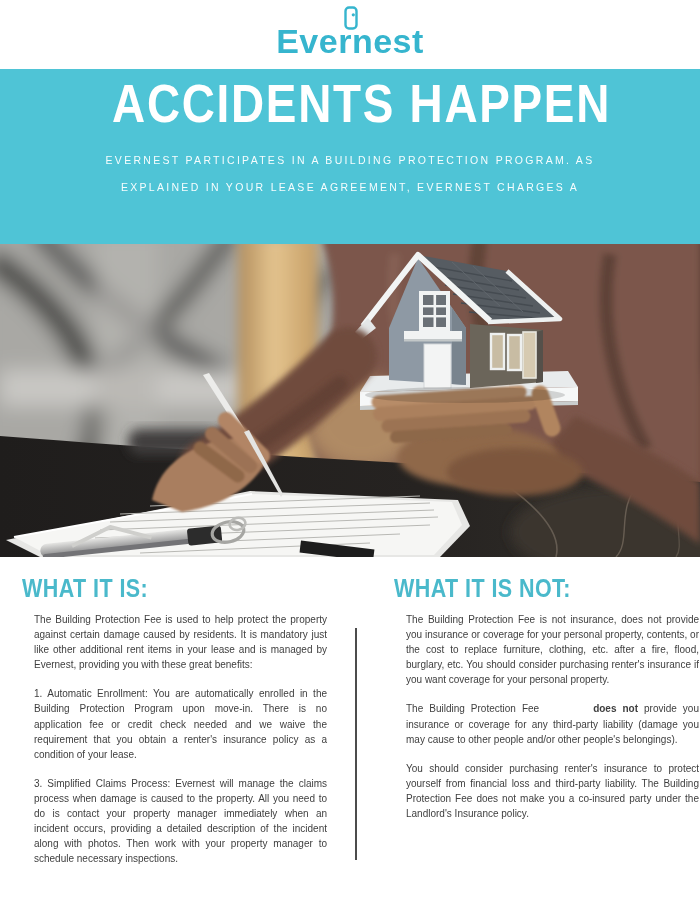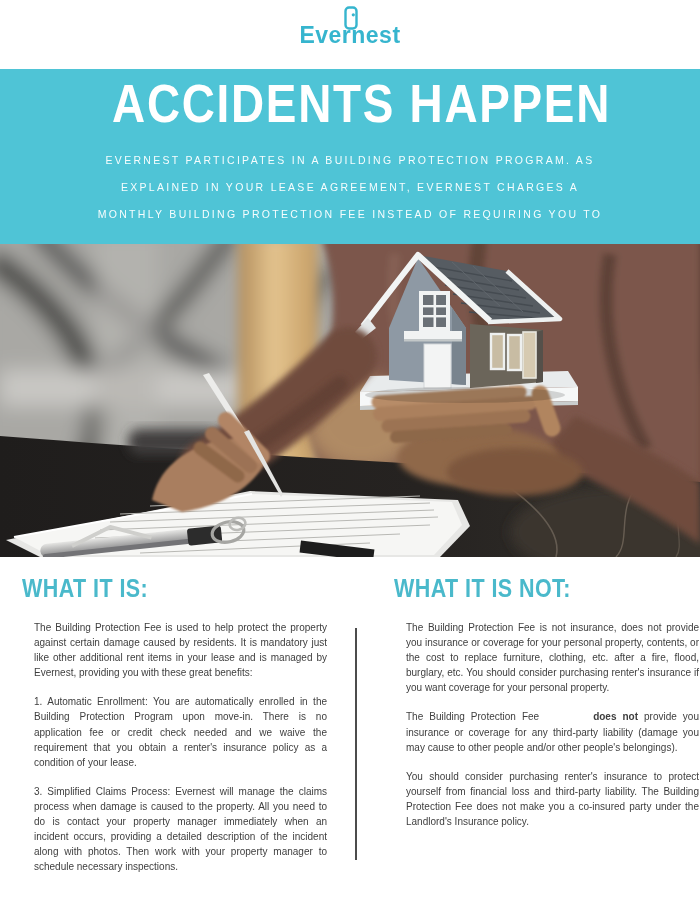--- a/index.html
+++ b/index.html
@@ -2,42 +2,42 @@
 <html><head>
 <meta charset="utf-8">
 <style>
   html,body{margin:0;padding:0;background:#ffffff;}
   .page{position:relative;width:700px;height:906px;background:#ffffff;overflow:hidden;
         font-family:"Liberation Sans","DejaVu Sans",sans-serif;}
 
   
   .logo-area{position:absolute;top:0;left:0;width:700px;height:69px;background:#ffffff;}
   .logo{position:absolute;top:22px;left:0;width:100%;text-align:center;}
-  .logo-text{font-size:23px;font-weight:bold;color:#36b5ce;letter-spacing:.5px;}
+  .logo-text{font-size:34px;font-weight:bold;color:#36b5ce;letter-spacing:.5px;}
   .door-icon{position:absolute;top:-16px;left:calc(50% - 6px);}
 
   
   .banner{position:absolute;top:69px;left:0;width:700px;height:175px;background:#4fc4d6;}
   .banner-title{margin:7px 0 8px;text-align:center;line-height:1;padding-left:24px;}
   .banner-title span{display:inline-block;font-size:54px;font-weight:bold;color:#ffffff;
                      letter-spacing:2px;transform:scaleX(.85);transform-origin:center;}
   .banner-sub{margin-top:17px;}
   .banner-sub div{text-align:center;font-size:10.5px;letter-spacing:2.3px;line-height:27px;
                   color:#f6fdfe;font-weight:400;}
 
   
   .photo{position:absolute;top:244px;left:0;width:700px;height:313px;overflow:hidden;}
   .photo svg{display:block;}
 
   
   .content{position:absolute;top:557px;left:0;width:700px;height:349px;background:#ffffff;}
   .col-left{position:absolute;left:22px;top:19px;width:317px;}
   .col-right{position:absolute;left:394px;top:19px;width:317px;}
   .divider{position:absolute;left:355px;top:71px;width:2px;height:232px;background:#4c4c4c;}
-  h2{margin:0 0 19px;font-size:25px;line-height:1;color:#4ab9cb;}
+  h2{margin:0 0 11px;font-size:25px;line-height:1;color:#4ab9cb;}
   h2 span{display:inline-block;font-weight:bold;letter-spacing:.5px;
           transform:scaleX(.86);transform-origin:left center;white-space:nowrap;}
   .content p{margin:0 12px 14px;font-size:10px;line-height:15.1px;text-align:justify;color:#3e3e3e;}
   .content p b{font-weight:bold;padding-left:48px;}
 </style>
 </head>
 <body>
 
 <div class="page">
 
@@ -51,21 +51,20 @@
     </div>
   </div>
 
   <div class="banner">
     <div class="banner-title">
       <span>ACCIDENTS HAPPEN</span>
     </div>
     <div class="banner-sub">
       <div>EVERNEST PARTICIPATES IN A BUILDING PROTECTION PROGRAM. AS</div>
       <div>EXPLAINED IN YOUR LEASE AGREEMENT, EVERNEST CHARGES A</div>
-      <div>MONTHLY BUILDING PROTECTION FEE INSTEAD OF REQUIRING YOU TO</div>
     </div>
   </div>
 
   <div class="photo">
     <svg width="700" height="313" viewBox="0 0 700 313">
       <defs>
         <filter id="b10" x="-30%" y="-30%" width="160%" height="160%">
             <feGaussianBlur stdDeviation="10"></feGaussianBlur>
           </filter>
         <filter id="b6" x="-30%" y="-30%" width="160%" height="160%">

